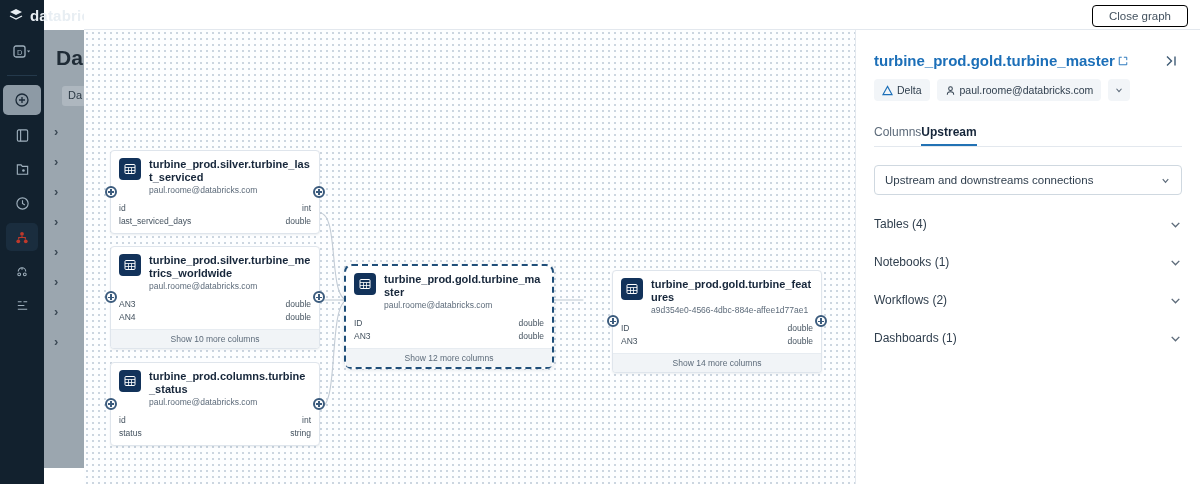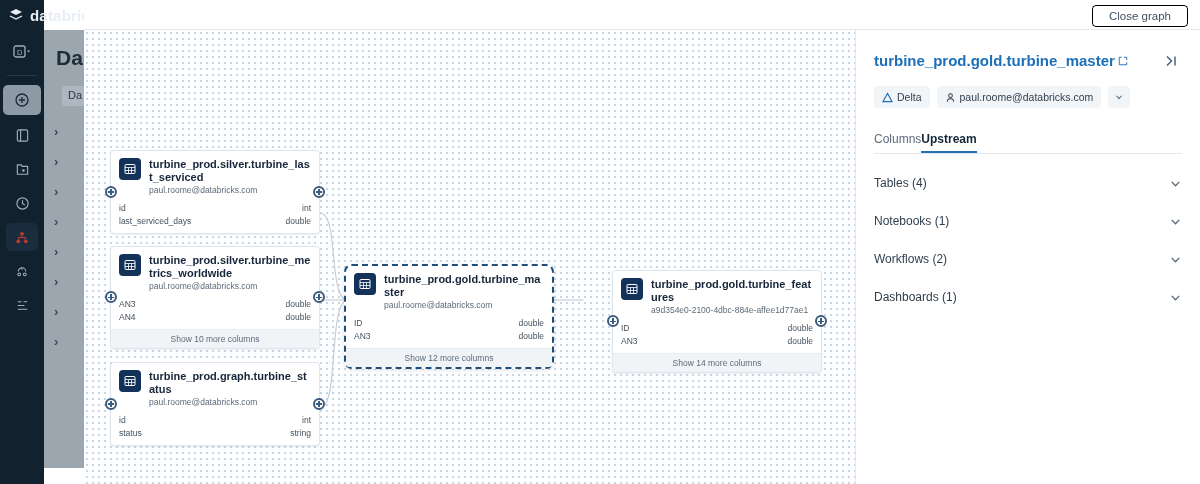--- a/index.html
+++ b/index.html
@@ -133,21 +133,21 @@
   .panel {
     position: absolute; right: 0; top: 30px; width: 345px; bottom: 0;
     background: #fff; border-left: 1px solid #e3e8ee; padding: 22px 18px 0 18px;
   }
   .panel-top { display: flex; align-items: flex-start; justify-content: space-between; }
   .panel-title {
     font-size: 15px; font-weight: 700; color: #1c6fb8;
     display: flex; align-items: center; gap: 3px;
   }
   .collapse-btn { color: #3e5a74; font-size: 15px; line-height: 1; padding: 2px 4px; cursor: pointer; }
-  .chips { display: flex; gap: 7px; margin-top: 14px; }
+  .chips { display: flex; gap: 7px; margin-top: 7px; }
   .chip {
     background: #f2f5f8; border-radius: 4px; height: 22px;
     display: flex; align-items: center; gap: 4px; padding: 0 8px;
     font-size: 10.5px; color: #2f3e4d;
   }
   .chip.caret { padding: 0 6px; color: #5d6b7a; }
   .tabs {
     display: flex; margin-top: 24px;
     border-bottom: 1px solid #e3e8ee;
   }
@@ -329,21 +329,21 @@
         <div class="port left"></div>
         <div class="port right"></div>
         <div class="node-head">
           <div class="node-icon">
             <svg width="12" height="12" viewBox="0 0 12 12">
               <rect x="1" y="1.5" width="10" height="9" rx="1" fill="none" stroke="#fff" stroke-width="1"></rect>
               <path d="M1 4.5h10M1 7.5h10M4.5 4.5v6M7.5 4.5v6" stroke="#fff" stroke-width=".8"></path>
             </svg>
           </div>
           <div class="node-texts">
-            <div class="node-title">turbine_prod.graph.turbine_status</div>
+            <div class="node-title">turbine_prod.columns.turbine_status</div>
             <div class="node-sub">paul.roome@databricks.com</div>
           </div>
         </div>
         <div class="node-cols">
           <div class="col-row">
             <span>id</span>
             <span>int</span>
           </div>
           <div class="col-row">
             <span>status</span>
@@ -383,21 +383,21 @@
         <div class="port right"></div>
         <div class="node-head">
           <div class="node-icon">
             <svg width="12" height="12" viewBox="0 0 12 12">
               <rect x="1" y="1.5" width="10" height="9" rx="1" fill="none" stroke="#fff" stroke-width="1"></rect>
               <path d="M1 4.5h10M1 7.5h10M4.5 4.5v6M7.5 4.5v6" stroke="#fff" stroke-width=".8"></path>
             </svg>
           </div>
           <div class="node-texts">
             <div class="node-title">turbine_prod.gold.turbine_features</div>
-            <div class="node-sub">a9d354e0-2100-4dbc-884e-affee1d77ae1</div>
+            <div class="node-sub">a9d354e0-4566-4dbc-884e-affee1d77ae1</div>
           </div>
         </div>
         <div class="node-cols">
           <div class="col-row">
             <span>ID</span>
             <span>double</span>
           </div>
           <div class="col-row">
             <span>AN3</span>
             <span>double</span>
@@ -443,20 +443,26 @@
             <path d="M3 4.5L6 8l3-3.5" fill="none" stroke="#5d6b7a" stroke-width="1.3"></path>
           </svg>
         </div>
       </div>
 
       <div class="tabs">
         <div class="tab">Columns</div>
         <div class="tab active">Upstream</div>
       </div>
 
+      <div class="select">
+        <span>Upstream and downstreams connections</span>
+        <svg width="11" height="11" viewBox="0 0 12 12">
+          <path d="M3 4.5L6 8l3-3.5" fill="none" stroke="#5d6b7a" stroke-width="1.3"></path>
+        </svg>
+      </div>
 
       <div class="accordion">
         <div class="acc-row">
           <span>Tables (4)</span>
           <svg class="chev" width="13" height="13" viewBox="0 0 12 12">
             <path d="M2.5 4.5L6 8l3.5-3.5" fill="none" stroke="#5d6b7a" stroke-width="1.3"></path>
           </svg>
         </div>
         <div class="acc-row">
           <span>Notebooks (1)</span>

